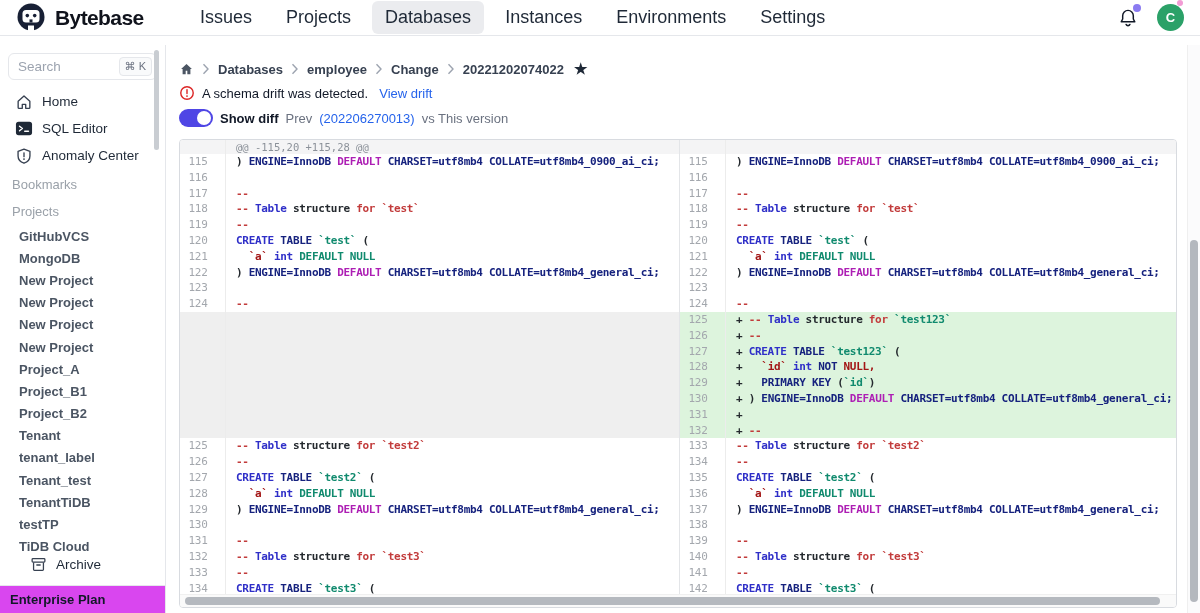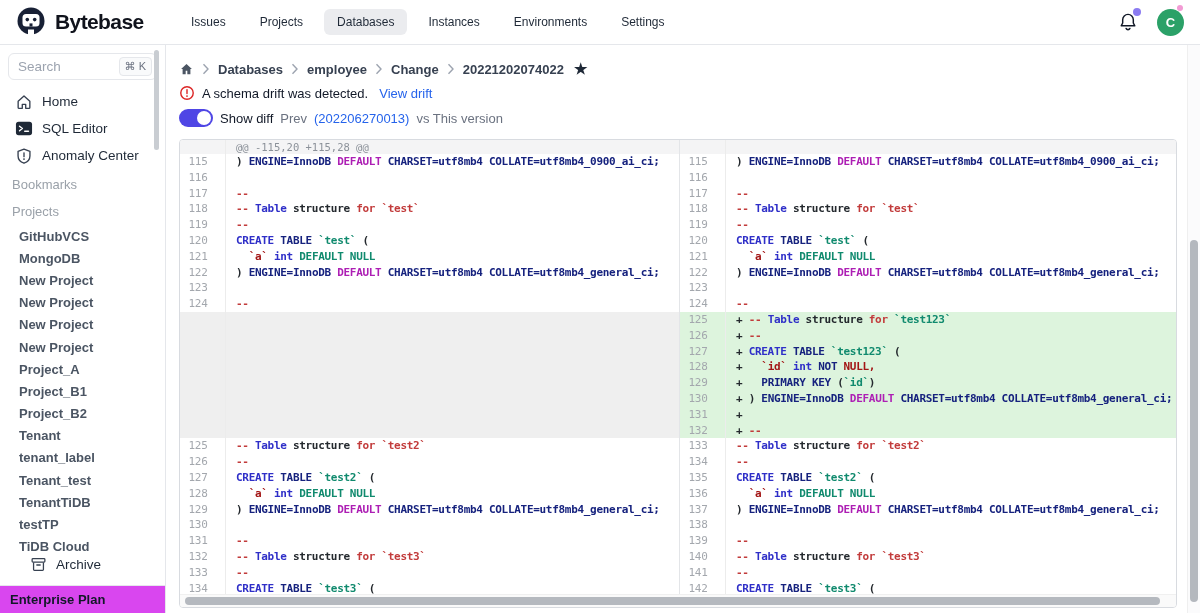--- a/index.html
+++ b/index.html
@@ -1,25 +1,25 @@
 <!DOCTYPE html>
 <html><head>
 <meta charset="utf-8">
 <style>
   * { margin:0; padding:0; box-sizing:border-box; }
   html,body { width:1200px; height:613px; overflow:hidden; background:#fff;
     font-family:"Liberation Sans", sans-serif; color:#374151; }
 
   
-  .topnav { position:absolute; left:0; top:0; width:1200px; height:45px;
-    border-bottom:1px solid #e5e7eb; display:flex; align-items:center; background:#fff; z-index:5;}
+  .topnav { position:absolute; left:0; top:0; width:1200px; height:36px;
+    border-bottom:1px solid #e5e7eb; display:flex; align-items:center; background:#fff; z-index:5;gap:9px;}
   .brand { display:flex; align-items:center; gap:7px; padding-left:14px; width:166px; }
   .brand-name { font-size:21px; font-weight:800; color:#10131c; letter-spacing:-0.6px; }
   .nav-items { display:flex; align-items:center; gap:8px; margin-left:12px; }
-  .nav-item { font-size:12px; color:#1f2937; padding:6px 13px; border-radius:6px; cursor:pointer; white-space:nowrap;}
+  .nav-item { font-size:18px; color:#1f2937; padding:6px 13px; border-radius:6px; cursor:pointer; white-space:nowrap;}
   .nav-item.active { background:#ebecef; }
   .nav-right { margin-left:auto; display:flex; align-items:center; gap:18px; padding-right:16px; }
   .bell { position:relative; width:22px; height:22px; }
   .bell-dot { position:absolute; right:-2px; top:-3px; width:8px; height:8px; border-radius:50%; background:#8b7bf1; }
   .avatar { position:relative; width:27px; height:27px; border-radius:50%; background:#2ba168;
     color:#fff; font-size:13px; font-weight:700; display:flex; align-items:center; justify-content:center; }
   .avatar-dot { position:absolute; right:1px; top:-4px; width:6px; height:6px; border-radius:50%; background:#f29bd4; }
 
   
   .sidebar { position:absolute; left:0; top:45px; width:166px; height:568px;
@@ -50,21 +50,21 @@
   .crumbs { position:absolute; left:13px; top:14px; height:20px; display:flex; align-items:center; gap:8px;
     font-size:13px; font-weight:600; color:#374151; }
   .crumb { cursor:pointer; white-space:nowrap; }
   .crumb-star { font-size:15px; color:#1f2937; cursor:pointer; margin-left:2px; }
   .drift { position:absolute; left:13px; top:39px; height:18px; display:flex; align-items:center; gap:7px;
     font-size:13px; color:#111827; }
   .drift a { color:#2563eb; text-decoration:none; margin-left:4px; cursor:pointer;}
   .diffbar { position:absolute; left:13px; top:63px; height:20px; display:flex; align-items:center; gap:7px; font-size:13px;}
   .toggle { width:34px; height:18px; border-radius:9px; background:#4f46e5; position:relative; cursor:pointer;}
   .toggle .knob { position:absolute; right:2px; top:2px; width:14px; height:14px; border-radius:50%; background:#fff; }
-  .tg-label { font-weight:400; color:#111827; }
+  .tg-label { font-weight:700; color:#111827; }
   .muted { color:#6b7280; }
   .blue { color:#2563eb; cursor:pointer; }
 
   
   .diff { position:absolute; left:13px; top:94px; width:998px; height:469px;
     border:1px solid #d8dbe0; border-radius:4px; background:#fff; overflow:hidden; }
   .pane { position:absolute; top:0; width:499px; height:456px; overflow:hidden; }
   .pane.left { left:0; }
   .pane.right { left:499px; border-left:1px solid #e3e5e8; }
   .dhead { height:14px; background:#f4f4f5; display:flex; font-family:"DejaVu Sans Mono", monospace;

